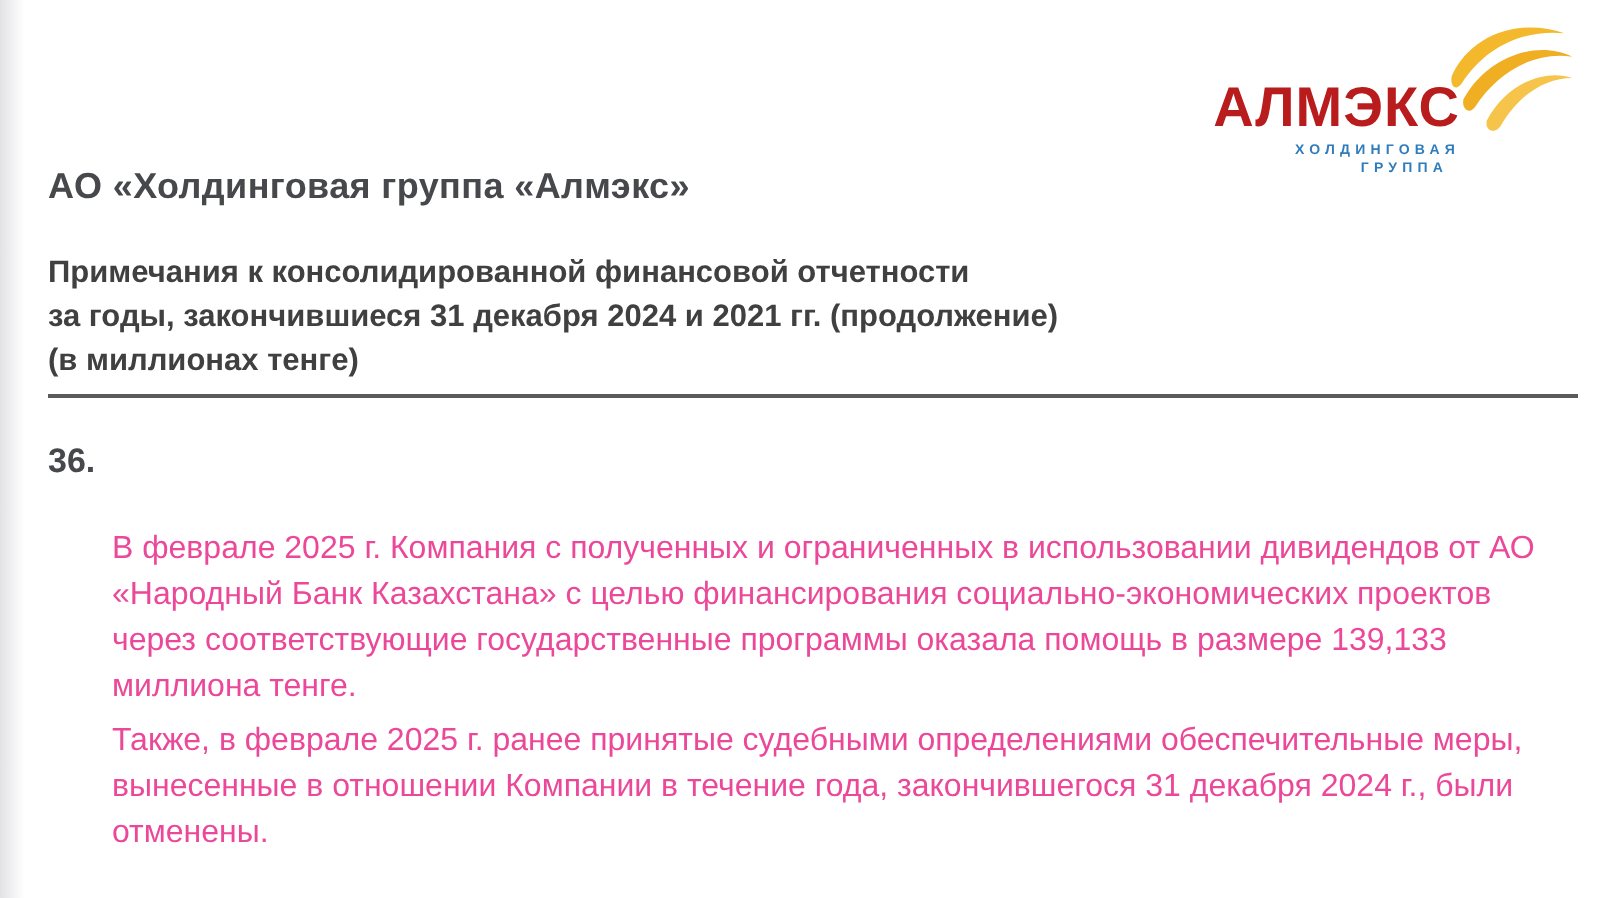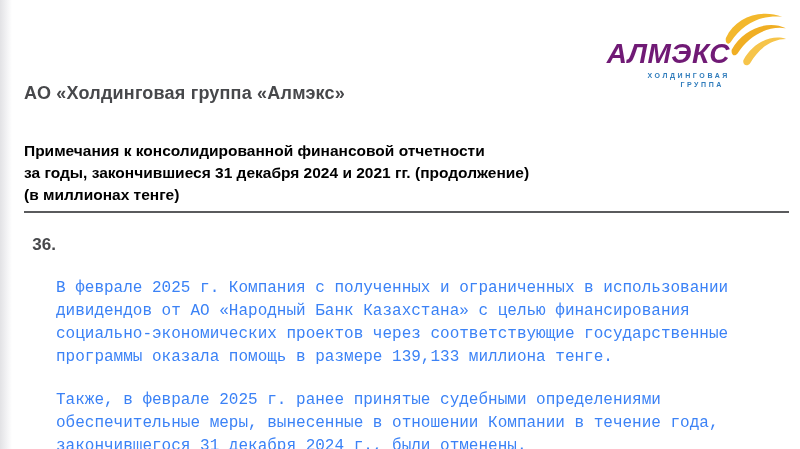--- a/index.html
+++ b/index.html
@@ -20,49 +20,48 @@
   }
   .doc {
     position:absolute; left:24px; top:82px; width:765px;
     color:#48494c;
   }
   .company-title {
     font-size:18px; font-weight:bold; color:#47484b;
     letter-spacing:0.2px; line-height:22px;
   }
   .notes-header {
-    margin-top:36px;
-    font-size:15.5px; font-weight:bold; color:#000000;
+    margin-top:22px;
+    font-size:15.5px; font-weight:bold; color:#404040;
     line-height:22px;
     border-bottom:2px solid #5a5b5d;
     padding-bottom:5px;
   }
   .notes-header .italic-line { }
   .section-heading {
     margin-top:22px;
     font-size:17px; font-weight:bold; color:#47484b;
     display:flex;
-    text-align:right;
   }
   .section-number { width:32px; flex:0 0 32px; }
   .body-copy {
     margin-left:32px; margin-top:22px; max-width:726px;
-    font-size:16px; line-height:23px; color:#3b82f6;font-family:Liberation Mono, monospace;
+    font-size:16px; line-height:23px; color:#ec4899;
   }
-  .body-copy p + p { margin-top:20px; }
+  .body-copy p + p { margin-top:4px; }
 
   
   .logo {
     position:absolute; top:10px; right:12px;
     display:flex; align-items:flex-start;
   }
   .logo-text { text-align:right; margin-top:30px; }
   .logo-wordmark {
-    font-size:28px; font-weight:bold; color:#701a75;
-    line-height:1; letter-spacing:0.5px;font-style:italic;
+    font-size:28px; font-weight:bold; color:#b91c1c;
+    line-height:1; letter-spacing:0.5px;
   }
   .logo-sub1 {
     font-size:7px; font-weight:bold; color:#2f7cbc;
     letter-spacing:2.6px; margin-top:4px;
   }
   .logo-sub2 {
     font-size:7px; font-weight:bold; color:#2f7cbc;
     letter-spacing:2.6px; margin-top:2px; margin-right:6px;
   }
   .swoosh { width:66px; height:58px; margin-left:-8px; flex:0 0 auto; }

